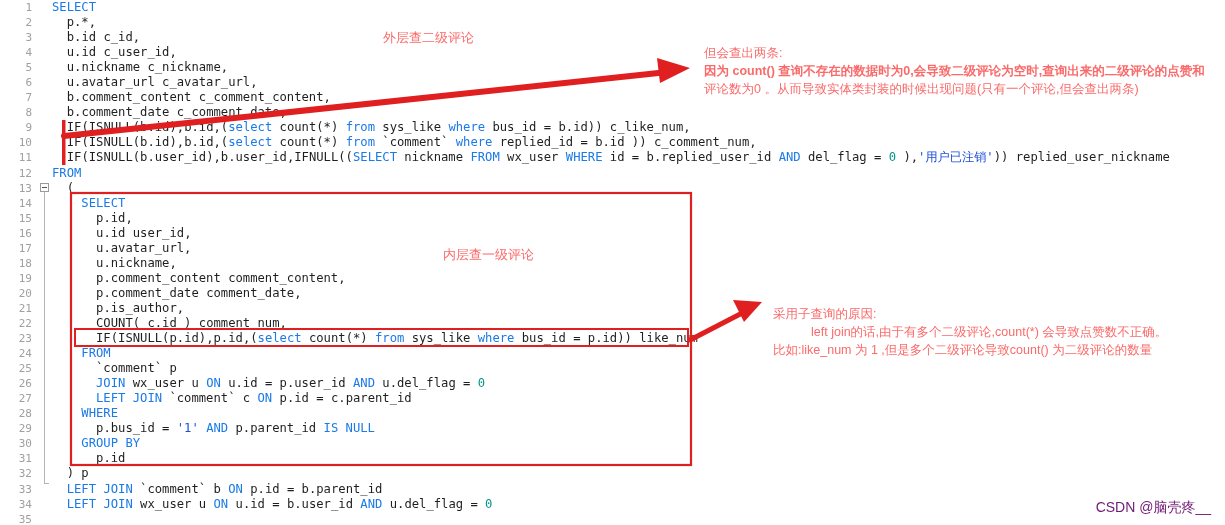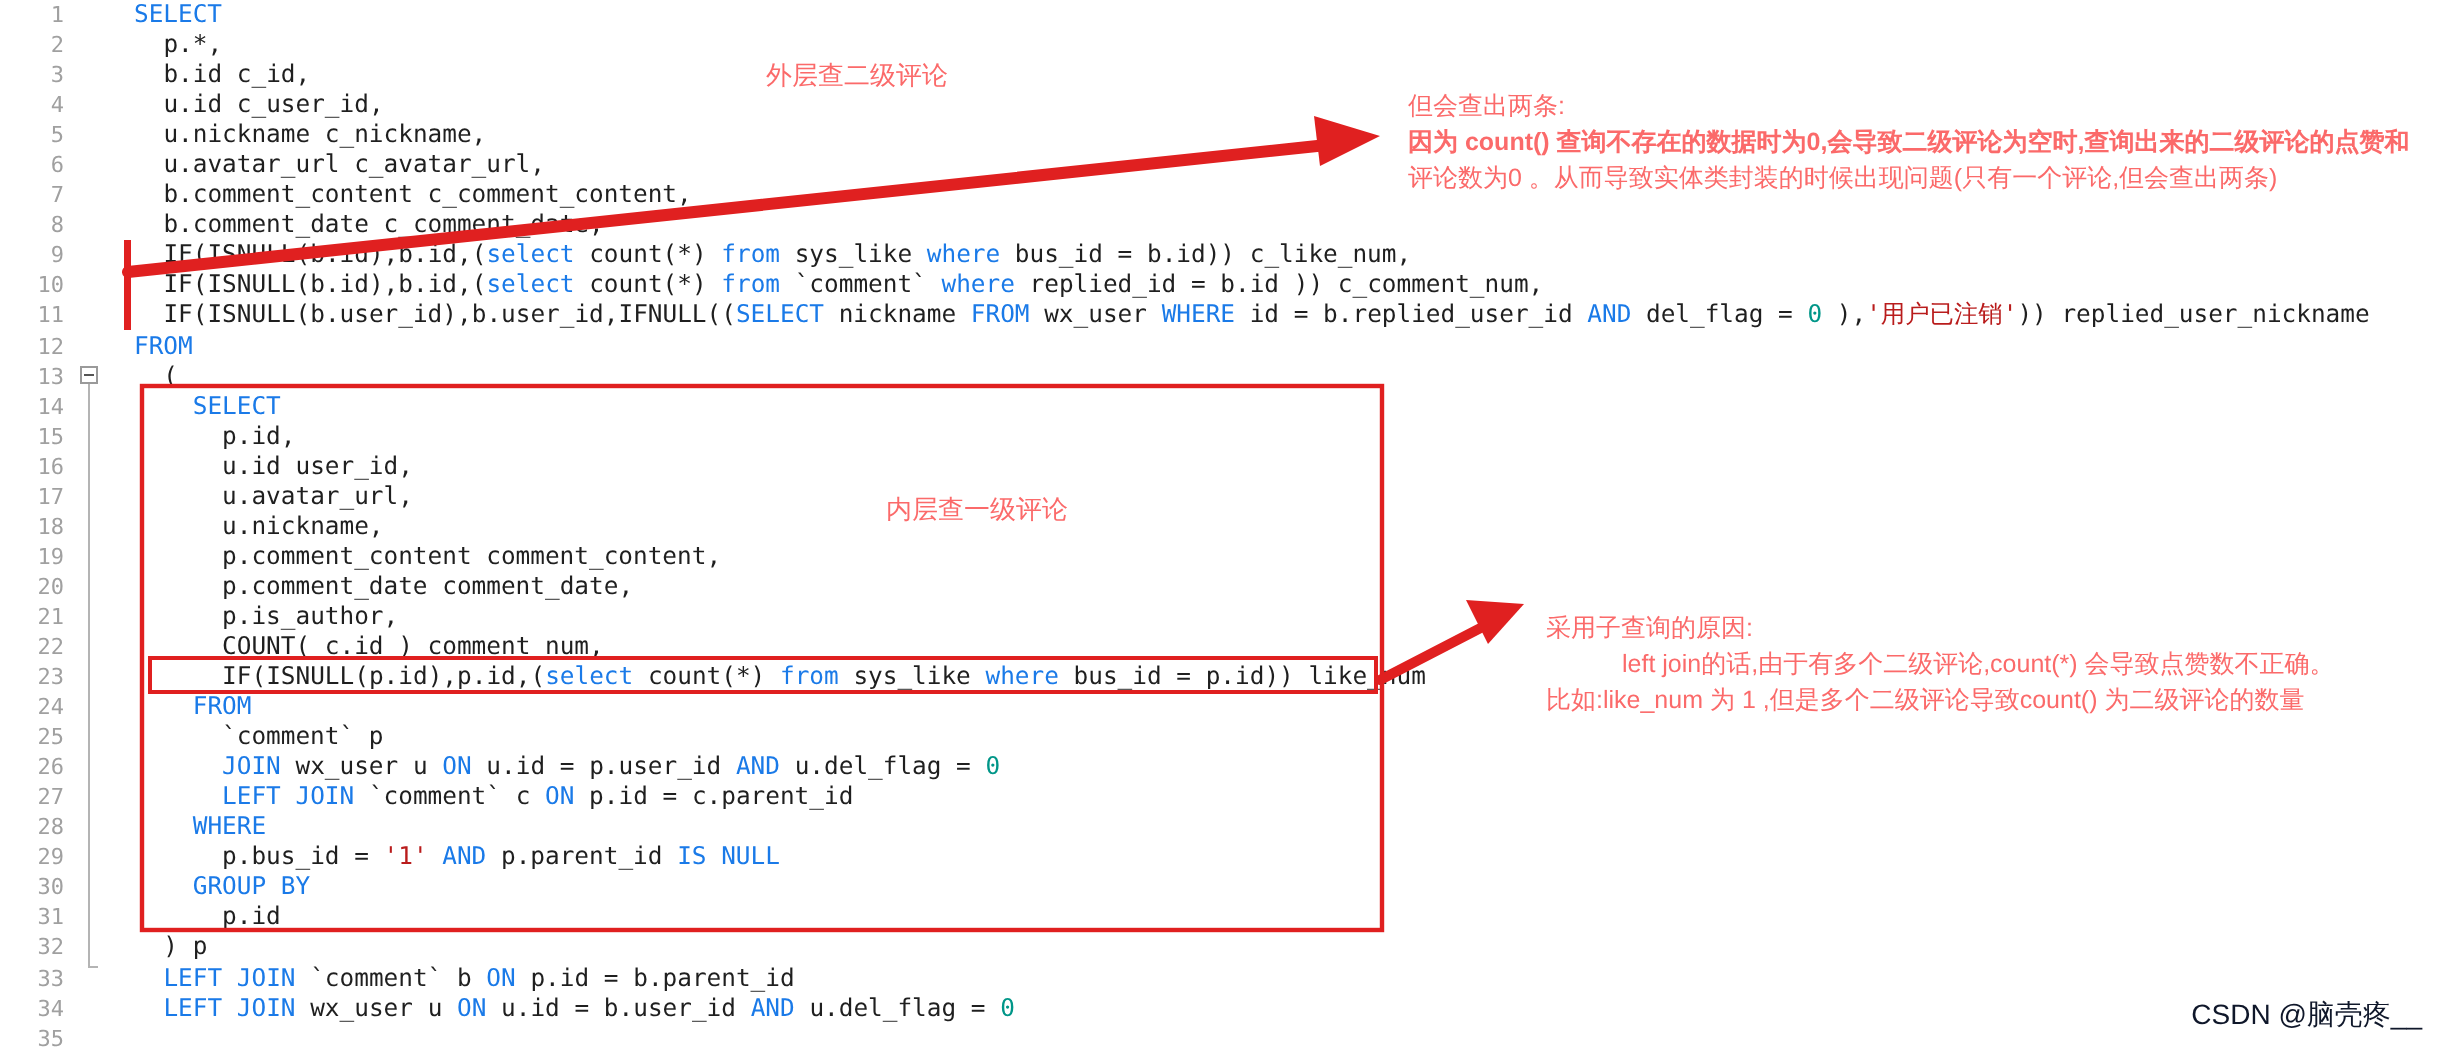--- a/index.html
+++ b/index.html
@@ -39,53 +39,53 @@
     width:5px; height:1px; background:#555;
   }
   .fold-line {
     position:absolute; width:1px; background:#b4b4b4;
   }
   .fold-end {
     position:absolute; width:5px; height:1px; background:#b4b4b4;
   }
   
   .code {
-    position:absolute; left:67px; top:0; right:0; height:462px;
+    position:absolute; left:52px; top:0; right:0; height:462px;
   }
   .cline {
     height:15.05px; line-height:15.05px;
     font-size:12.2px; white-space:pre;
     font-family:"DejaVu Sans Mono", monospace;
     color:#1f1f1f;
     letter-spacing:0px;
   }
   .kw   { color:#1a7ae8; }
   .num  { color:#009688; }
-  .str  { color:#b91c1c; }
+  .str  { color:#1d4ed8; }
   .pl   { color:#1f1f1f; }
   svg.overlay { position:absolute; left:0; top:0; width:1225px; height:525px; }
 
   .anno {
     position:absolute;
     color:#fb6a6a;
     font-family:"Liberation Sans", sans-serif;
     font-size:12.5px;
     line-height:18px;
     white-space:nowrap;
   }
   .label {
     position:absolute;
     color:#fb6a6a;
     font-family:"Liberation Sans", sans-serif;
     font-size:13px;
     white-space:nowrap;
   }
   .watermark {
     position:absolute; right:14px; bottom:8px;
-    color:#0f172a; font-size:14px;
+    color:#701a75; font-size:14px;
     font-family:"Liberation Sans", sans-serif;
     white-space:nowrap;
   }
 </style>
 </head>
 <body>
 
 <div id="editor">
 
   <div class="gutter" id="gutter">

